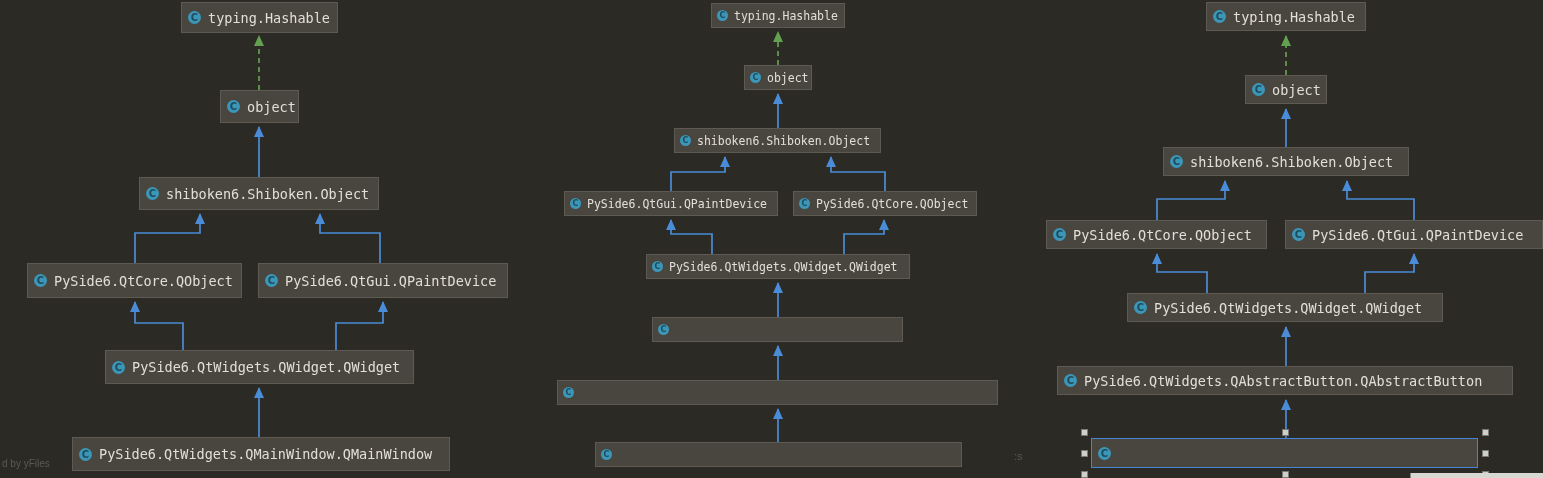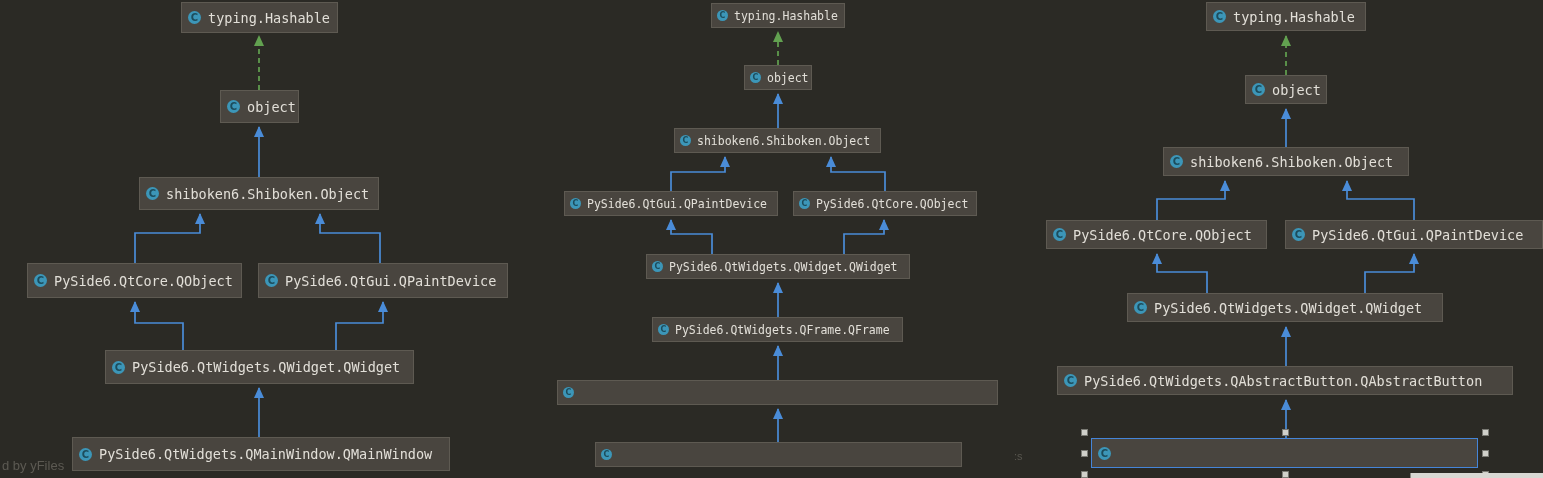--- a/index.html
+++ b/index.html
@@ -29,21 +29,21 @@
   }
   .node.small .cicon{width:11px;height:11px;font-size:8px;line-height:11px;}
   .handle{
     position:absolute;width:7px;height:7px;
     background:var(--handle,#d0d0ca);border:1px solid #7a7a74;box-sizing:border-box;
   }
   .watermark{
     position:absolute;color:rgba(125,122,113,0.6);
     font-family:"Liberation Sans",sans-serif;
   }
-  .wm-left{left:2px;top:458px;font-size:13px;}
+  .wm-left{left:2px;top:458px;font-size:10px;}
   .wm-mid{left:1014px;top:450px;font-size:11px;color:rgba(95,93,86,0.85);}
   .scroll-corner{
     position:absolute;left:1410px;top:473px;width:133px;height:5px;
     background:#d8d8d3;border-left:1px solid #8a8a84;
   }
 </style>
 </head>
 <body>
 
 <div class="stage" style="--bg: #2b2a25; --node-fill: #49453f; --node-border: #5e5a52; --node-text: #e2dfd8; --icon-fill: #3c96b8; --icon-text: #1c4c5c; --sel: #4585d8; --handle: #d0d0ca;">
@@ -129,21 +129,20 @@
       <div class="node small" style="left: 793px; top: 191px; width: 184px; height: 25px;">
         <span class="cicon">C</span>
         <span>PySide6.QtCore.QObject</span>
       </div>
       <div class="node small" style="left: 646px; top: 254px; width: 264px; height: 25px;">
         <span class="cicon">C</span>
         <span>PySide6.QtWidgets.QWidget.QWidget</span>
       </div>
       <div class="node small" style="left: 652px; top: 317px; width: 251px; height: 25px;">
         <span class="cicon">C</span>
-        <span>PySide6.QtWidgets.QFrame.QFrame</span>
       </div>
       <div class="node small" style="left: 557px; top: 380px; width: 441px; height: 25px;">
         <span class="cicon">C</span>
       </div>
       <div class="node small" style="left: 595px; top: 442px; width: 367px; height: 25px;">
         <span class="cicon">C</span>
       </div>
       <div class="node" style="left: 1206px; top: 2px; width: 160px; height: 29px;">
         <span class="cicon">C</span>
         <span>typing.Hashable</span>

